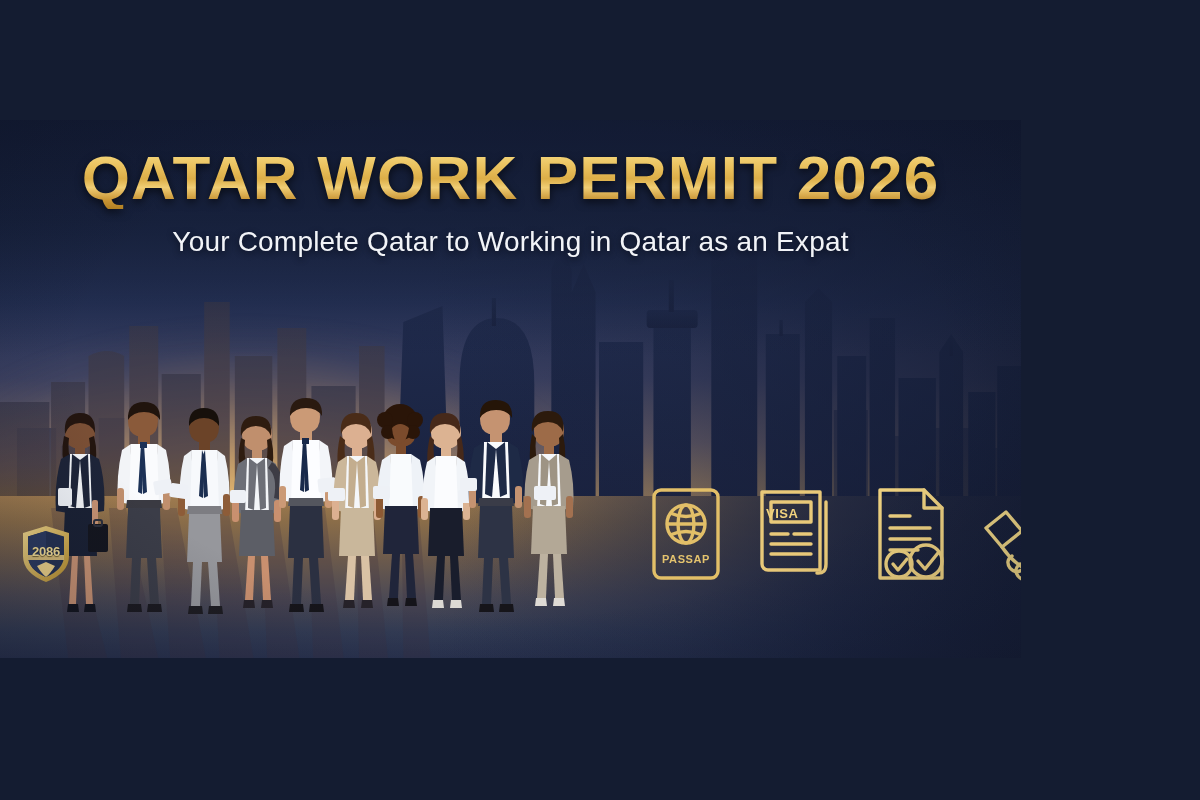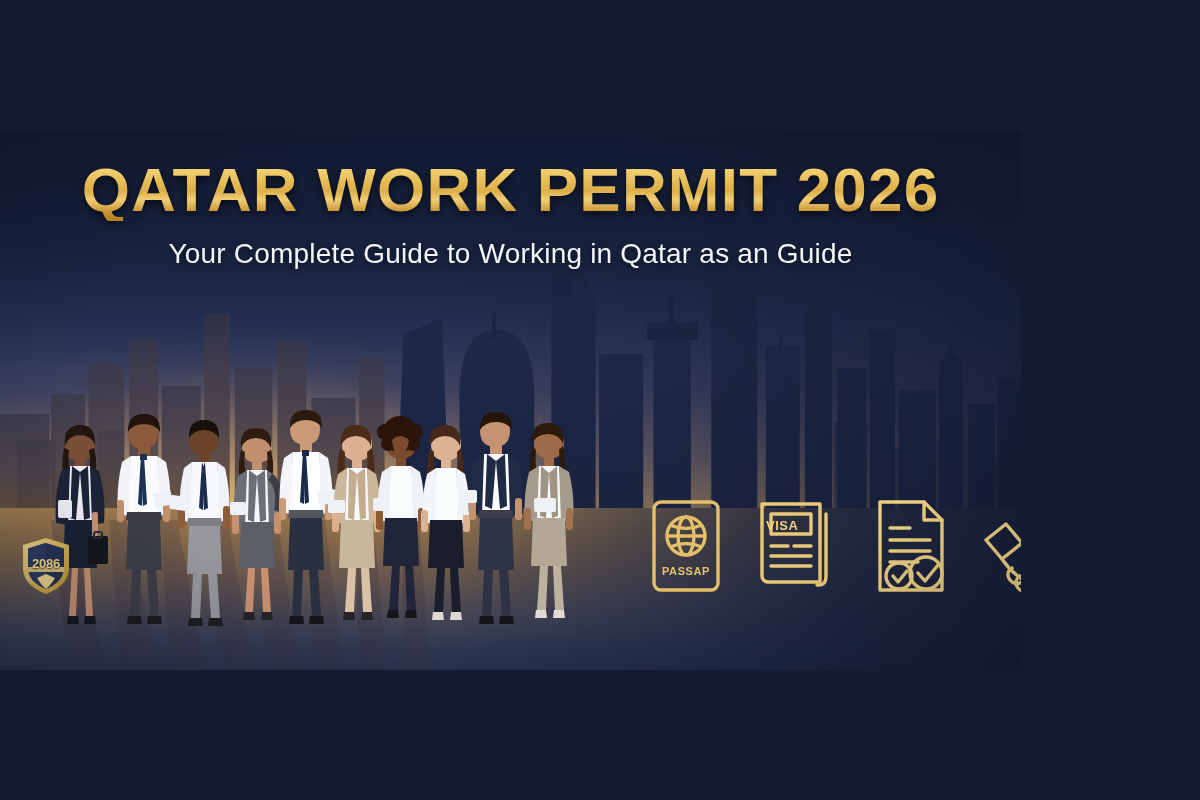--- a/index.html
+++ b/index.html
@@ -12,21 +12,21 @@
   
   #frame{
     position:relative;
     width:1200px; height:800px;
     background:#141c31;
   }
 
   
   #banner{
     position:absolute;
-    left:0; top:132px;
+    left:0; top:120px;
     width:1021px; height:538px;
     overflow:hidden;
     background:#0369a1;
   }
 
   
   .sky{
     position:absolute; inset:0;
     background:
       linear-gradient(to bottom,
@@ -643,19 +643,19 @@
         <path d="M26 7 v46 q-18 -7.5 -18 -21.5 V12.5 Z" fill="#2b3a60"></path>
         <path d="M26 36 L44 36 v-5 L26 31 Z" fill="#e6c87a" opacity=".9"></path>
         <path d="M26 36 L8 36 v-5 L26 31 Z" fill="#e6c87a" opacity=".9"></path>
         <path d="M26 38 l9 4 q-5 8 -9 11 q-4 -3 -9 -11 z" fill="#edd289"></path>
       </svg>
       <div class="badge-year">2086</div>
     </div>
 
     <div class="headline-block">
       <div class="headline">QATAR WORK PERMIT 2026</div>
-      <div class="subheadline">Your Complete Guide to Working in Qatar as an Guide</div>
+      <div class="subheadline">Your Complete Qatar to Working in Qatar as an Expat</div>
     </div>
 
     <div class="vignette"></div>
 
   </div>
 </div>
 
 </body></html>

